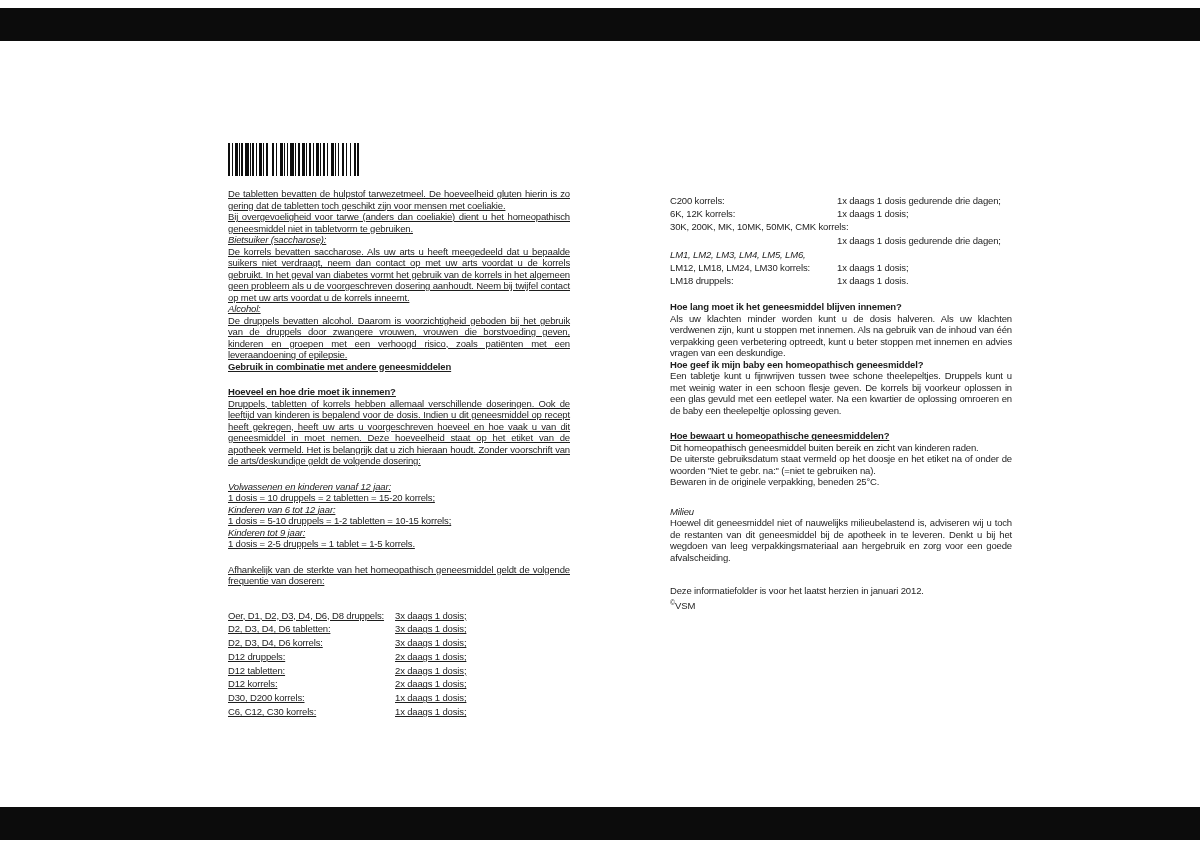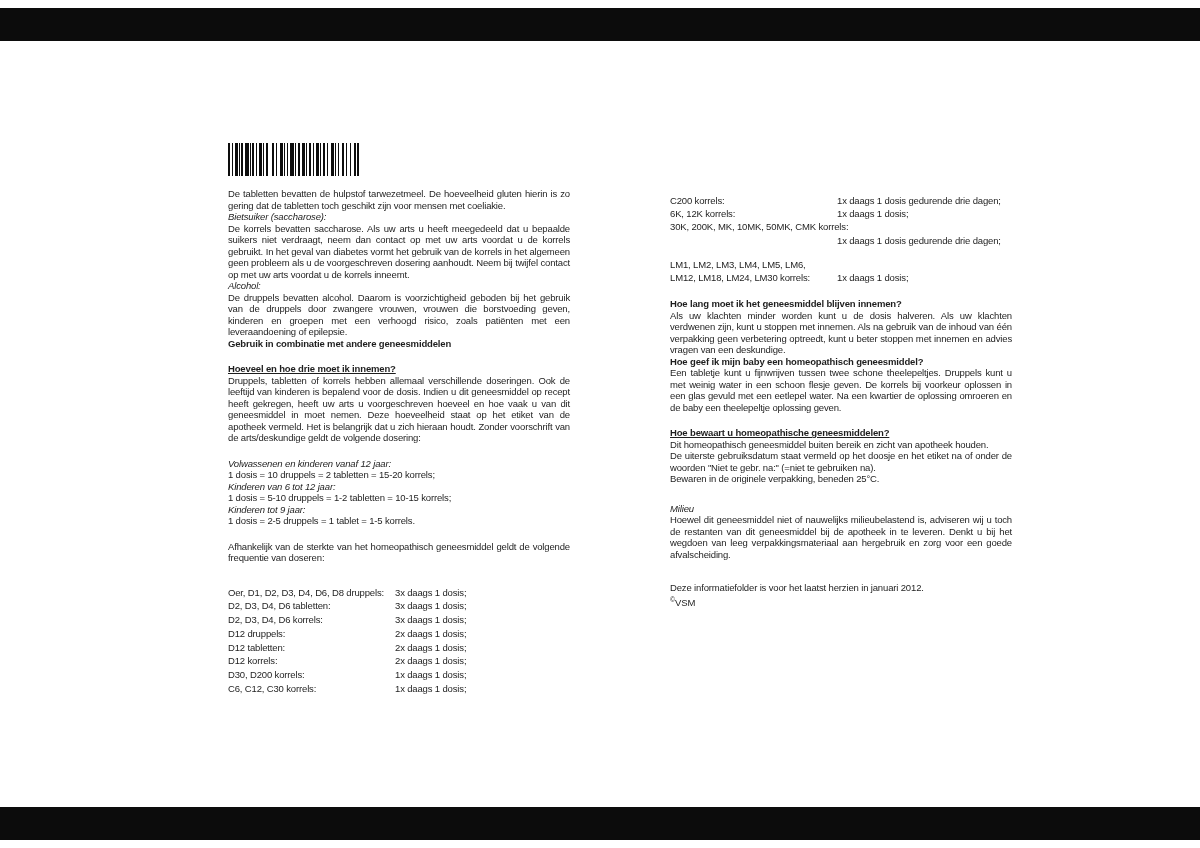--- a/index.html
+++ b/index.html
@@ -11,34 +11,34 @@
     letter-spacing:-0.15px;
     line-height:11.5px;
     color:#1e1e1e;
     overflow:hidden;
   }
   .edge-bar { position:absolute; left:0; width:1200px; height:33px; background:#0c0c0c; }
   .edge-bar.top { top:8px; }
   .edge-bar.bottom { top:807px; }
   .barcode { position:absolute; left:228px; top:143px; width:131px; height:33px; }
   .col { position:absolute; width:342px; }
-  .col-left { left:228px; top:188px; }
+  .col-left { left:228px; top:188px;text-decoration:underline; }
   .col-right { left:670px; top:194px; }
   .p { text-align:justify; }
   .it { font-style:italic; }
   .b  { font-weight:bold; }
   .bu { font-weight:bold; text-decoration:underline; }
   .mt-line  { margin-top:14px; }
   .mt-med   { margin-top:22px; }
   .mt-big   { margin-top:18px;font-style:italic; }
   .trow { display:grid; grid-template-columns:167px 1fr; }
   .trow > span { white-space:nowrap; }
   .dose-table-left .trow  { line-height:13.8px; }
   .dose-table-right .trow { line-height:13.2px; }
-  .dose-table-right .trow.gap-above { margin-top:11px; }
+  .dose-table-right .trow.gap-above { margin-top:1px;font-style:italic; }
   .copyright sup { font-size:7px; }
 </style>
 </head>
 <body>
 
 <div class="edge-bar top"></div>
 <div class="edge-bar bottom"></div>
 
 <svg class="barcode" viewBox="0 0 131 33" preserveAspectRatio="none">
   <g fill="#0d0d0d">
@@ -76,20 +76,21 @@
       <rect x="114" width="2" height="33"></rect>
       <rect x="118" width="1" height="33"></rect>
     <rect x="122" width="1" height="33"></rect>
       <rect x="126" width="2" height="33"></rect>
       <rect x="129" width="2" height="33"></rect>
   </g>
 </svg>
 
 <div class="col col-left">
   <div class="p">De tabletten bevatten de hulpstof tarwezetmeel. De hoeveelheid gluten hierin is zo gering dat de tabletten toch geschikt zijn voor mensen met coeliakie.</div>
+  <div class="p">Bij overgevoeligheid voor tarwe (anders dan coeliakie) dient u het homeopathisch geneesmiddel niet in tabletvorm te gebruiken.</div>
   <div class="it">Bietsuiker (saccharose):</div>
   <div class="p">De korrels bevatten saccharose. Als uw arts u heeft meegedeeld dat u bepaalde suikers niet verdraagt, neem dan contact op met uw arts voordat u de korrels gebruikt. In het geval van diabetes vormt het gebruik van de korrels in het algemeen geen probleem als u de voorgeschreven dosering aanhoudt. Neem bij twijfel contact op met uw arts voordat u de korrels inneemt.</div>
   <div class="it">Alcohol:</div>
   <div class="p">De druppels bevatten alcohol. Daarom is voorzichtigheid geboden bij het gebruik van de druppels door zwangere vrouwen, vrouwen die borstvoeding geven, kinderen en groepen met een verhoogd risico, zoals patiënten met een leveraandoening of epilepsie.</div>
   <div class="b">Gebruik in combinatie met andere geneesmiddelen</div>
   <div class="bu mt-line">Hoeveel en hoe drie moet ik innemen?</div>
   <div class="p">Druppels, tabletten of korrels hebben allemaal verschillende doseringen. Ook de leeftijd van kinderen is bepalend voor de dosis. Indien u dit geneesmiddel op recept heeft gekregen, heeft uw arts u voorgeschreven hoeveel en hoe vaak u van dit geneesmiddel in moet nemen. Deze hoeveelheid staat op het etiket van de apotheek vermeld. Het is belangrijk dat u zich hieraan houdt. Zonder voorschrift van de arts/deskundige geldt de volgende dosering:</div>
 
   <div class="mt-line">
     <div class="it">Volwassenen en kinderen vanaf 12 jaar:</div>
@@ -157,29 +158,33 @@
         <span>1x daags 1 dosis gedurende drie dagen;</span>
       </div>
     <div class="trow gap-above">
         <span>LM1, LM2, LM3, LM4, LM5, LM6,</span>
         <span></span>
       </div>
     <div class="trow">
         <span>LM12, LM18, LM24, LM30 korrels:</span>
         <span>1x daags 1 dosis;</span>
       </div>
+    <div class="trow">
+        <span>LM18 druppels:</span>
+        <span>1x daags 1 dosis.</span>
+      </div>
   </div>
 
   <div class="b mt-line">Hoe lang moet ik het geneesmiddel blijven innemen?</div>
   <div class="p">Als uw klachten minder worden kunt u de dosis halveren. Als uw klachten verdwenen zijn, kunt u stoppen met innemen. Als na gebruik van de inhoud van één verpakking geen verbetering optreedt, kunt u beter stoppen met innemen en advies vragen van een deskundige.</div>
   <div class="b">Hoe geef ik mijn baby een homeopathisch geneesmiddel?</div>
   <div class="p">Een tabletje kunt u fijnwrijven tussen twee schone theelepeltjes. Druppels kunt u met weinig water in een schoon flesje geven. De korrels bij voorkeur oplossen in een glas gevuld met een eetlepel water. Na een kwartier de oplossing omroeren en de baby een theelepeltje oplossing geven.</div>
 
   <div class="bu mt-line">Hoe bewaart u homeopathische geneesmiddelen?</div>
-  <div>Dit homeopathisch geneesmiddel buiten bereik en zicht van apotheek houden.</div>
+  <div>Dit homeopathisch geneesmiddel buiten bereik en zicht van kinderen raden.</div>
   <div class="p">De uiterste gebruiksdatum staat vermeld op het doosje en het etiket na of onder de woorden "Niet te gebr. na:" (=niet te gebruiken na).</div>
   <div>Bewaren in de originele verpakking, beneden 25°C.</div>
 
   <div class="it mt-big">Milieu</div>
   <div class="p">Hoewel dit geneesmiddel niet of nauwelijks milieubelastend is, adviseren wij u toch de restanten van dit geneesmiddel bij de apotheek in te leveren. Denkt u bij het wegdoen van leeg verpakkingsmateriaal aan hergebruik en zorg voor een goede afvalscheiding.</div>
 
   <div class="mt-med">Deze informatiefolder is voor het laatst herzien in januari 2012.</div>
   <div class="copyright"><sup>©</sup><span>VSM</span></div>
 </div>
 

